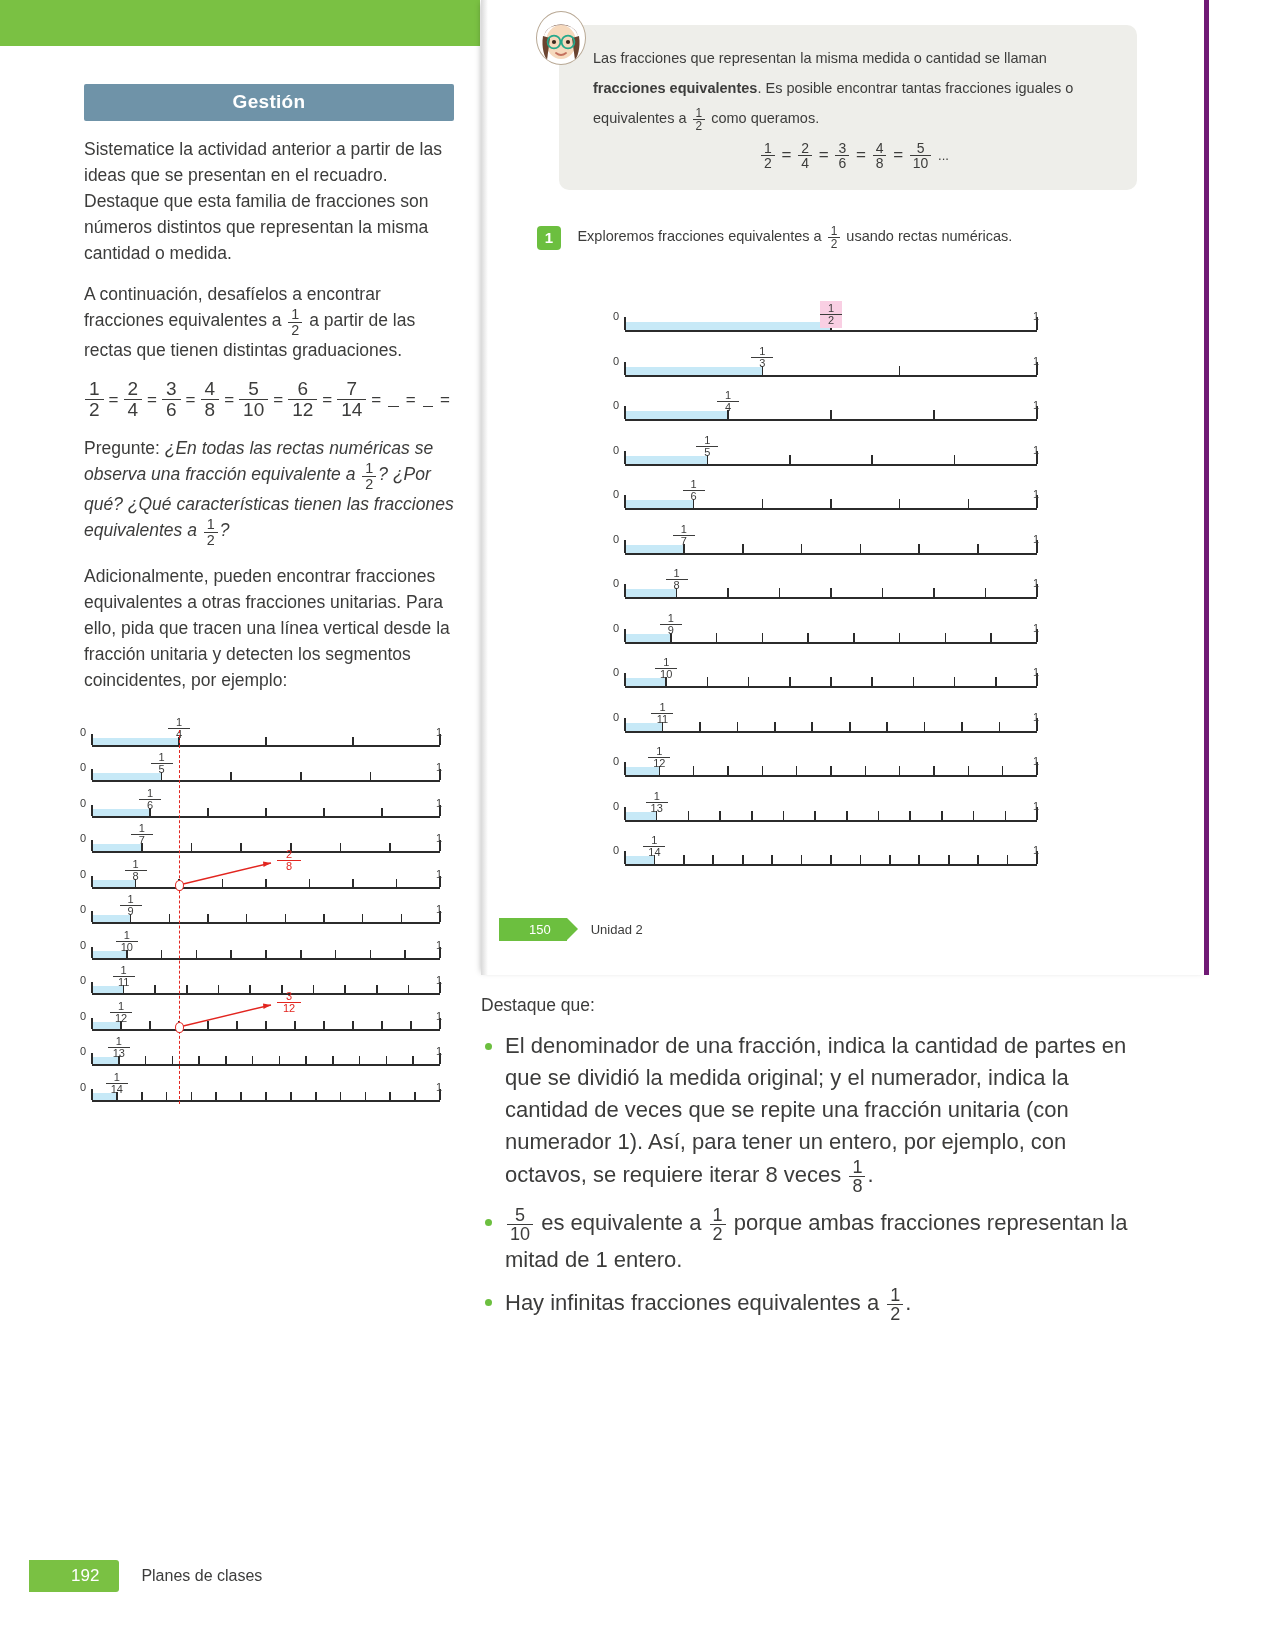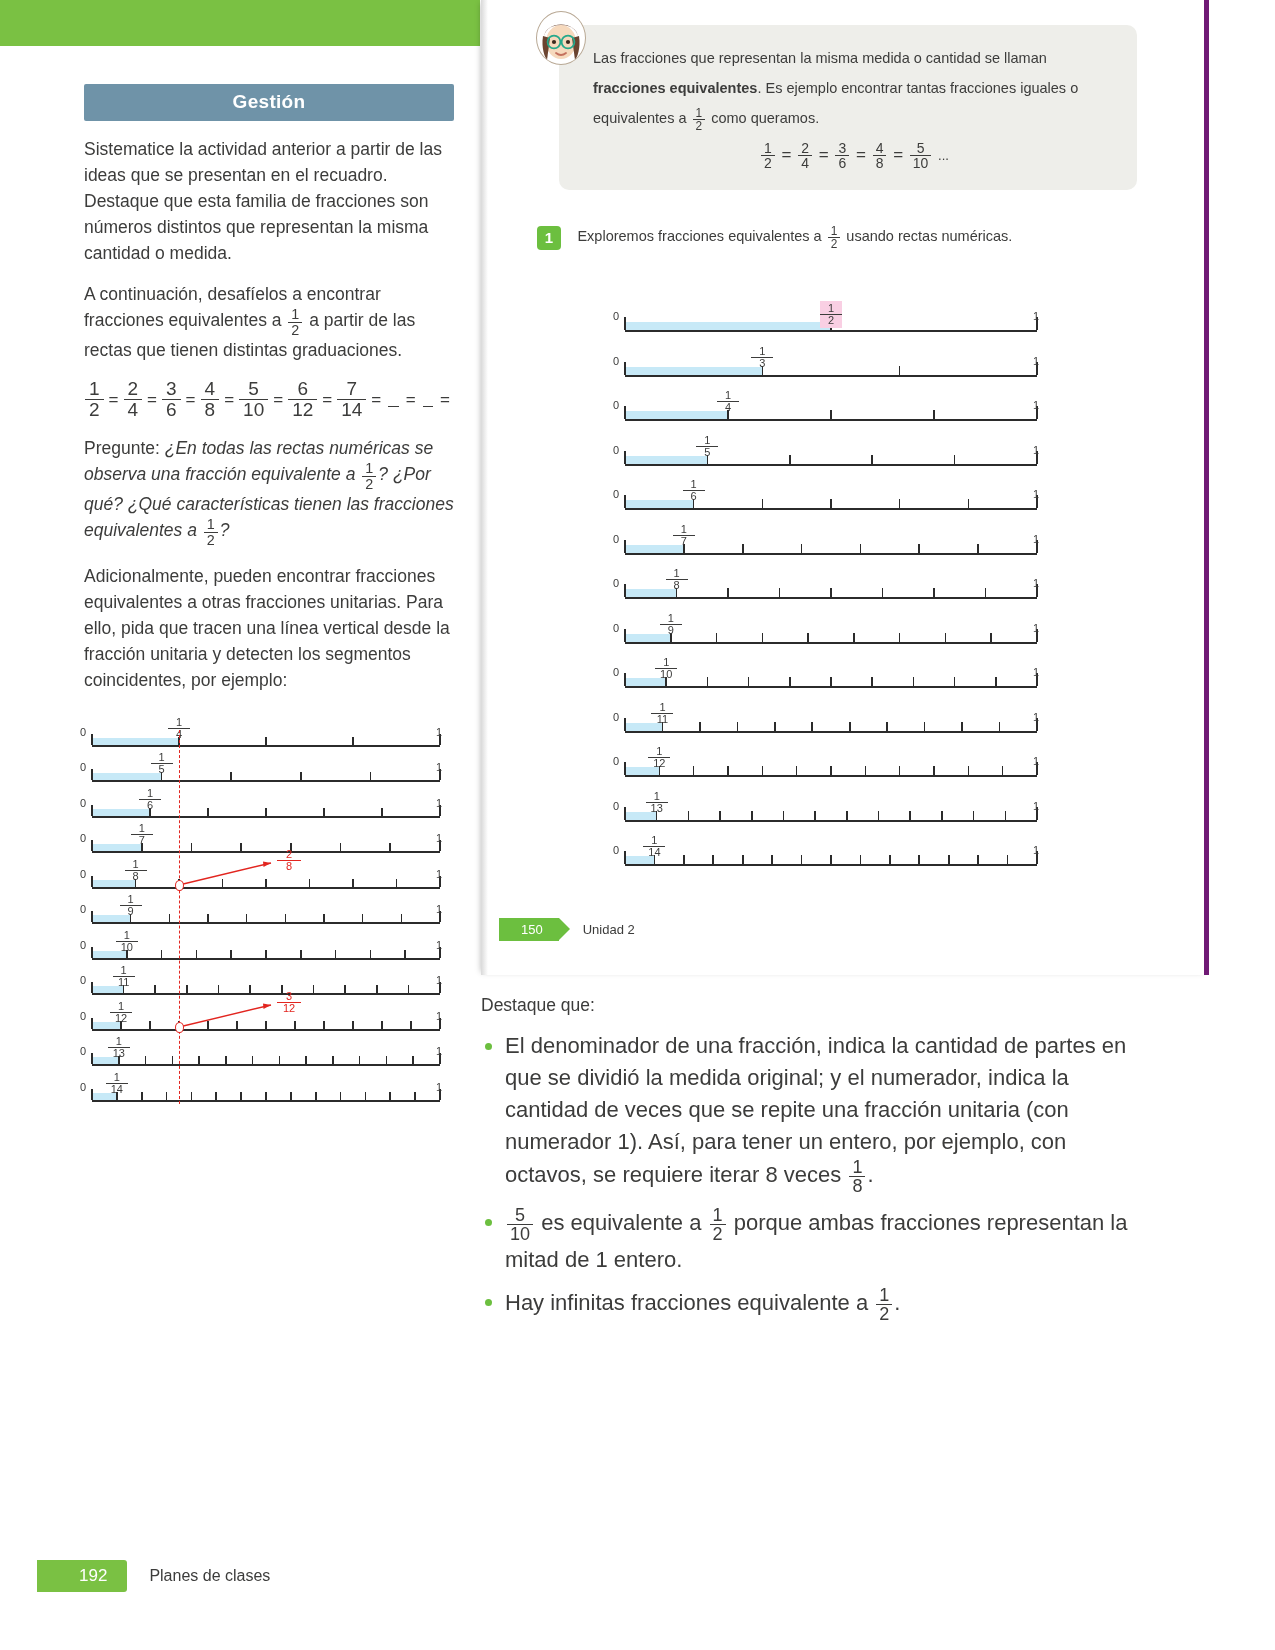--- a/index.html
+++ b/index.html
@@ -91,21 +91,21 @@
   .act-num{
     display:inline-block;width:24px;height:24px;background:#6cbf3f;color:#fff;
     border-radius:4px;text-align:center;line-height:24px;font-size:15px;
     font-weight:bold;vertical-align:middle;
   }
   .act-txt{display:inline-block;font-size:14.5px;margin-left:12px;vertical-align:middle;color:#3c3c3b;}
 
   .page-badge-wrap{position:absolute;left:18px;bottom:34px;display:flex;align-items:center;}
   .page-badge{
     position:relative;background:#6cbf3f;color:#fff;font-size:13px;
-    padding:4px 16px 4px 22px;
+    padding:4px 16px 4px 30px;
   }
   .page-badge:after{
     content:"";position:absolute;right:-11px;top:0;width:0;height:0;
     border-top:11px solid transparent;border-bottom:11px solid transparent;
     border-left:11px solid #6cbf3f;
   }
   .page-unit{margin-left:24px;font-size:13px;color:#3c3c3b;}
 
   
   .notes{position:absolute;left:481px;top:995px;width:650px;}
@@ -114,21 +114,21 @@
   .bullets li{
     position:relative;padding-left:24px;font-size:22px;line-height:32px;
     font-weight:300;color:#3c3c3b;margin-bottom:10px;
   }
   .bullets li:before{
     content:"";position:absolute;left:4px;top:13px;width:7px;height:7px;
     border-radius:50%;background:#6cbf3f;
   }
 
   
-  .footer{position:absolute;left:16px;bottom:58px;display:flex;align-items:center;padding-left:21px;}
+  .footer{position:absolute;left:8px;bottom:58px;display:flex;align-items:center;padding-left:21px;}
   .footer-num{
     background:#7ac143;color:#fff;font-size:17px;
     padding:6px 20px 6px 42px;border-radius:0 3px 3px 0;
   }
   .footer-txt{margin-left:22px;font-size:16px;color:#3c3c3b;}
 </style>
 </head>
 <body>
 
 <div class="top-green"></div>
@@ -146,21 +146,21 @@
       <line x1="23.4" y1="30" x2="24.6" y2="30" stroke="#27a98b" stroke-width="1.6"></line>
       <circle cx="17" cy="30" r="2.1" fill="#3c2a1e"></circle>
       <circle cx="31" cy="30" r="2.1" fill="#3c2a1e"></circle>
       <path d="M19 41 Q24 45 29 41" fill="none" stroke="#c4705d" stroke-width="1.8" stroke-linecap="round"></path>
     </svg>
   </div>
 
   <div class="speech">
     <div class="speech-txt">
       <span>Las fracciones que representan la misma medida o cantidad se llaman</span><br>
-      <b>fracciones equivalentes</b><span>. Es ejemplo encontrar tantas fracciones iguales o</span><br>
+      <b>fracciones equivalentes</b><span>. Es posible encontrar tantas fracciones iguales o</span><br>
       <span>equivalentes a </span><span class="fr"><span class="n">1</span><span class="d">2</span></span><span> como queramos.</span>
     </div>
     <div class="eq-center">
       <span class="fr"><span class="n">1</span><span class="d">2</span></span>
       <span>=</span>
       <span class="fr"><span class="n">2</span><span class="d">4</span></span>
       <span>=</span>
       <span class="fr"><span class="n">3</span><span class="d">6</span></span>
       <span>=</span>
       <span class="fr"><span class="n">4</span><span class="d">8</span></span>
@@ -686,21 +686,21 @@
 <div class="notes">
   <h4>Destaque que:</h4>
   <ul class="bullets">
     <li>
       <span>El denominador de una fracción, indica la cantidad de partes en que se dividió la medida original; y el numerador, indica la cantidad de veces que se repite una fracción unitaria (con numerador 1). Así, para tener un entero, por ejemplo, con octavos, se requiere iterar 8 veces </span><span class="fr"><span class="n">1</span><span class="d">8</span></span><span>.</span>
     </li>
     <li>
       <span class="fr"><span class="n">5</span><span class="d">10</span></span><span> es equivalente a </span><span class="fr"><span class="n">1</span><span class="d">2</span></span><span> porque ambas fracciones representan la mitad de 1 entero.</span>
     </li>
     <li>
-      <span>Hay infinitas fracciones equivalente a </span><span class="fr"><span class="n">1</span><span class="d">2</span></span><span>.</span>
+      <span>Hay infinitas fracciones equivalentes a </span><span class="fr"><span class="n">1</span><span class="d">2</span></span><span>.</span>
     </li>
   </ul>
 </div>
 
 <div class="footer">
   <span class="footer-num">192</span>
   <span class="footer-txt">Planes de clases</span>
 </div>
 
 </body></html>

